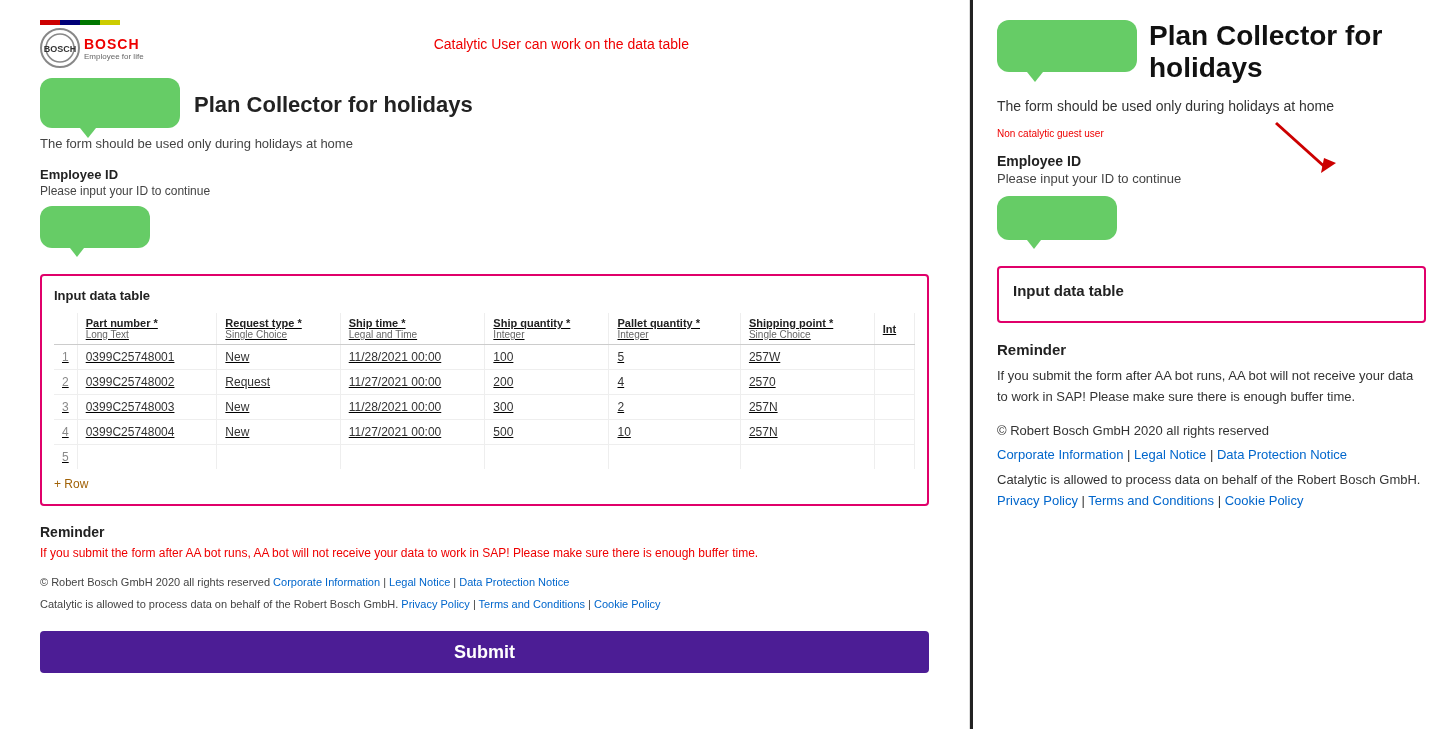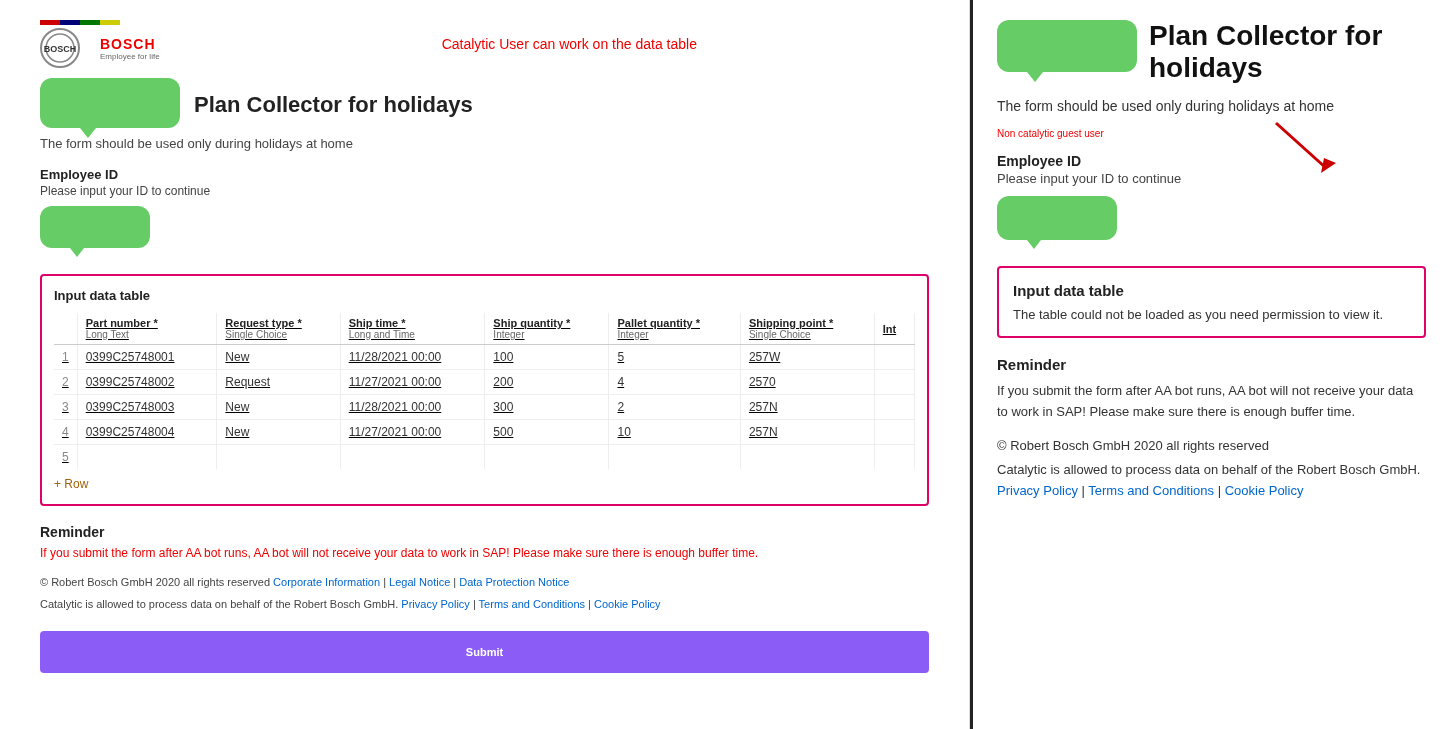--- a/index.html
+++ b/index.html
@@ -231,25 +231,25 @@
 
     .footer-link {
       color: #0066cc;
       text-decoration: none;
       font-size: 11px;
     }
 
     .submit-btn {
       width: 100%;
       height: 42px;
-      background: #8b5cf6;
+      background: #4c1d95;
       color: #fff;
       border: none;
       border-radius: 4px;
-      font-size: 11px;
+      font-size: 18px;
       font-weight: bold;
       cursor: pointer;
       margin-top: 14px;
     }
 
     
     .right-panel {
       flex: 1;
       background: #fff;
       padding: 20px 24px 20px 24px;
@@ -375,21 +375,21 @@
 
   
   <div class="bosch-header">
     <div class="bosch-logo">
       <div class="bosch-color-bar">
         <span></span>
           <span></span>
           <span></span>
           <span></span>
       </div>
-      <div style="display:flex;align-items:center;gap:20px;">
+      <div style="display:flex;align-items:center;gap:4px;">
         <div class="bosch-circle">
           <svg width="32" height="32" viewBox="0 0 32 32">
             <circle cx="16" cy="16" r="14" fill="none" stroke="#888" stroke-width="1.5"></circle>
             <text x="16" y="20" text-anchor="middle" font-size="9" font-weight="bold" fill="#333">BOSCH</text>
           </svg>
         </div>
         <div>
           <div class="bosch-text">BOSCH</div>
           <div class="bosch-tagline">Employee for life</div>
         </div>
@@ -414,21 +414,21 @@
 
   
   <div class="table-section">
     <div class="table-title">Input data table</div>
     <table class="data-table">
       <thead>
         <tr>
           <th style="width:20px;"></th>
           <th>Part number *<span class="col-type">Long Text</span></th>
           <th>Request type *<span class="col-type">Single Choice</span></th>
-          <th>Ship time *<span class="col-type">Long and Time</span></th>
+          <th>Ship time *<span class="col-type">Legal and Time</span></th>
           <th>Ship quantity *<span class="col-type">Integer</span></th>
           <th>Pallet quantity *<span class="col-type">Integer</span></th>
           <th>Shipping point *<span class="col-type">Single Choice</span></th>
           <th>Int</th>
         </tr>
       </thead>
       <tbody id="left-table-body">
       <tr>
             <td style="color: rgb(136, 136, 136);">1</td>
             <td>0399C25748001</td>
@@ -527,28 +527,32 @@
   </div>
 
   <div class="right-field-label">Employee ID</div>
   <div class="right-field-hint">Please input your ID to continue</div>
   <div style="position:relative;margin-bottom:16px;">
     <div class="right-green-bubble"></div>
   </div>
 
   <div class="right-table-section">
     <div class="right-table-title">Input data table</div>
-    <div class="right-table-notice">The table could not be loaded as you need permission to view it.</div>
   </div>
 
   <div class="right-reminder-title">Reminder</div>
   <div class="right-reminder-text">If you submit the form after AA bot runs, AA bot will not receive your data to work in SAP! Please make sure there is enough buffer time.</div>
 
   <div class="right-footer">
     <div>© Robert Bosch GmbH 2020 all rights reserved</div>
+    <div style="margin-top:4px;">
+      <a class="right-footer-link" href="#">Corporate Information</a> |
+      <a class="right-footer-link" href="#">Legal Notice</a> |
+      <a class="right-footer-link" href="#">Data Protection Notice</a>
+    </div>
     <div style="margin-top:4px;">
       <span>Catalytic is allowed to process data on behalf of the Robert Bosch GmbH.</span>
       <a class="right-footer-link" href="#">Privacy Policy</a> |
       <a class="right-footer-link" href="#">Terms and Conditions</a> |
       <a class="right-footer-link" href="#">Cookie Policy</a>
     </div>
   </div>
 </div>
 
 </body></html>

